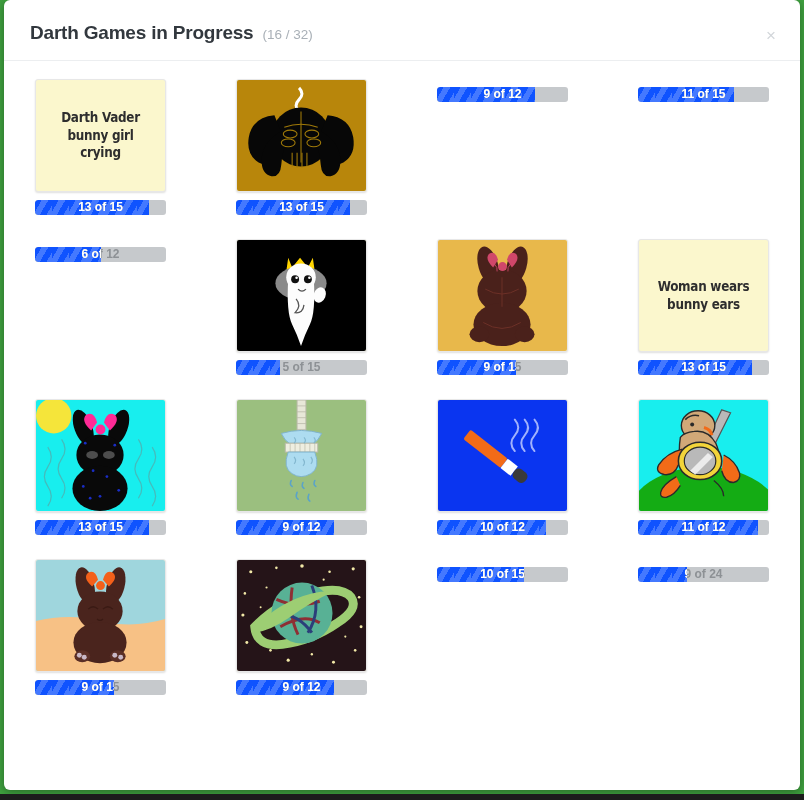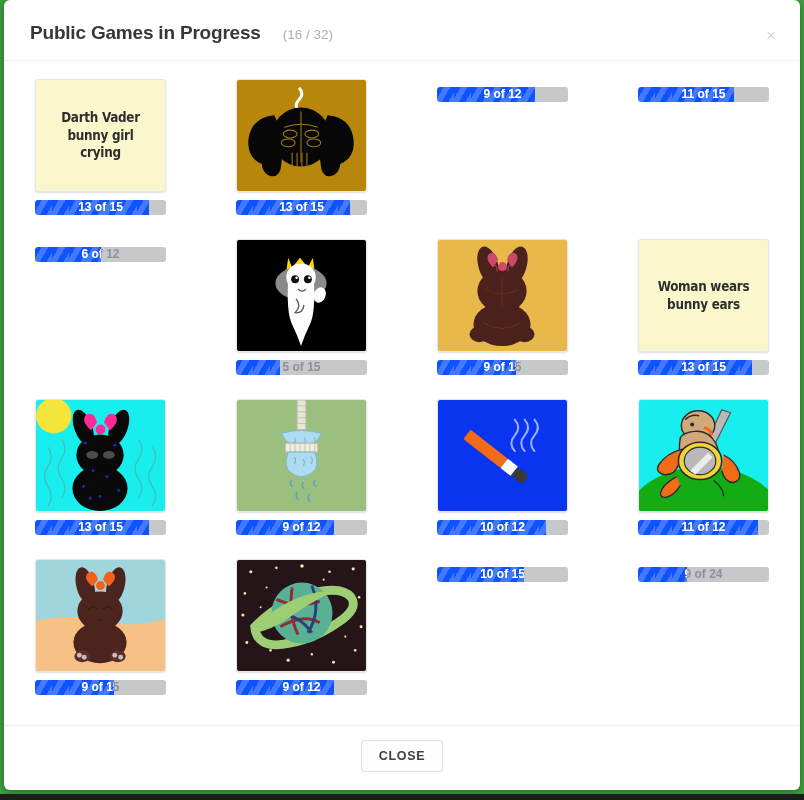--- a/index.html
+++ b/index.html
@@ -33,21 +33,21 @@
     font-size: 19px;
     font-weight: bold;
     color: #32383e;
     letter-spacing: -0.2px;
     display: inline;
   }
   .modal-count {
     font-size: 13.5px;
     color: #a9b0b7;
     font-weight: normal;
-    margin-left: 22px;
+    margin-left: 9px;
     display: inline;
     text-align: center;
   }
   .modal-close-x {
     position: absolute;
     right: 24px; top: 27px;
     font-size: 17px;
     line-height: 1;
     color: #d2d6da;
     cursor: pointer;
@@ -164,21 +164,21 @@
     width: 804px; height: 6px;
     background: #1c1c1c;
   }
 </style>
 </head>
 <body>
 
 <div class="modal">
 
   <div class="modal-header">
-    <span class="modal-title">Public Games in Progress</span><span class="modal-count">(16 / 32)</span>
+    <span class="modal-title">Darth Games in Progress</span><span class="modal-count">(16 / 32)</span>
     <span class="modal-close-x">×</span>
   </div>
 
   <div class="modal-body">
     <div class="grid" id="grid">
         <div class="card">
           <div class="thumb">
            <div class="thumb-text">Darth Vader bunny girl crying</div>
          </div>
           <div class="progress">
@@ -567,18 +567,15 @@
        <div class="progress-fill" style="width:37.5%"></div>
        <div class="progress-label-base">9 of 24</div>
        <div class="progress-label-over" style="width:37.5%">
          <span>9 of 24</span>
        </div>
      </div>
         </div>
       </div>
   </div>
 
-  <div class="modal-footer">
-    <button class="close-button">CLOSE</button>
-  </div>
 
 </div>
 <div class="bottom-strip"></div>
 
 </body></html>

